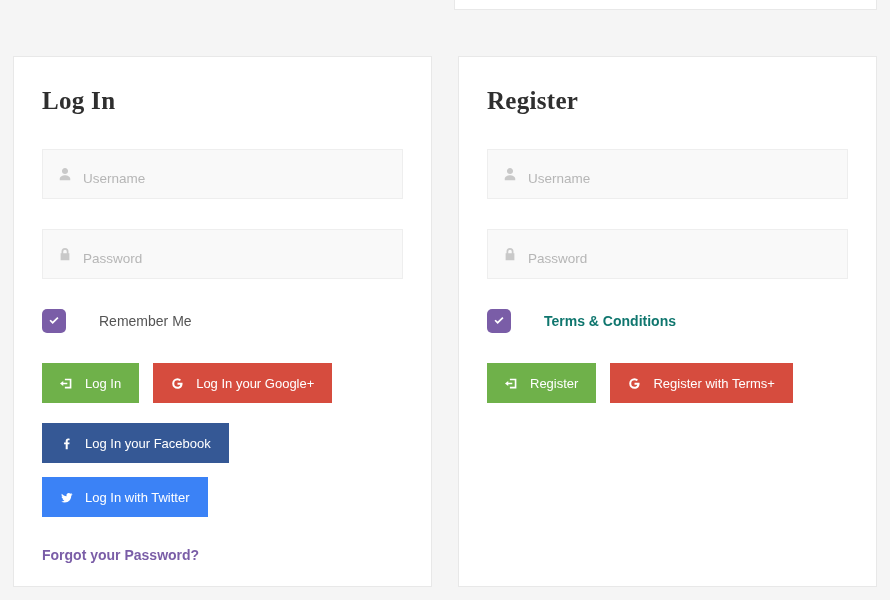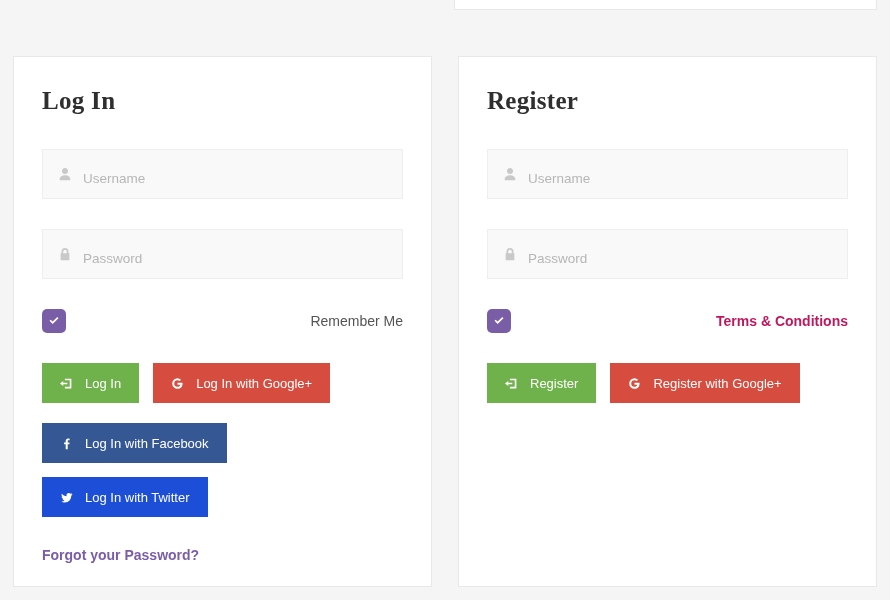--- a/index.html
+++ b/index.html
@@ -49,23 +49,22 @@
   background: #f9f9f9;
   padding: 8px 14px 0 40px;
   font-size: 13.5px;
   color: #555;
   outline: none;
 }
 .text-input::placeholder { color: #b6b6b6; }
 .check-row {
   display: flex;
   align-items: center;
-  gap: 26px;
+  gap: 33px;
   margin: 10px 0 30px 0;
-  justify-content: space-between;
 }
 .checkbox {
   width: 24px;
   height: 24px;
   border-radius: 5px;
   background: #7a5da7;
   display: flex;
   align-items: center;
   justify-content: center;
   cursor: pointer;
@@ -90,21 +89,21 @@
   display: inline-flex;
   align-items: center;
   gap: 12px;
   cursor: pointer;
   font-family: inherit;
 }
 .btn svg { width: 13px; height: 13px; fill: #fff; }
 .btn-green  { background: #6fb14a; }
 .btn-red    { background: #d64c3e; }
 .btn-blue   { background: #355895; }
-.btn-cyan   { background: #1d4ed8; }
+.btn-cyan   { background: #3b82f6; }
 .forgot {
   font-size: 14px;
   color: #7a5da7;
   font-weight: 600;
   cursor: pointer;
   display: inline-block;
   margin-top: 10px;
   text-align: center;
 }
 .top-stub {
@@ -156,30 +155,30 @@
       <button class="btn btn-green">
         <svg viewBox="0 0 16 16">
             <path d="M6 2v2h6v8H6v2h8V2H6zM0 8l4 3V9h5V7H4V5L0 8z"></path>
           </svg>
         <span>Log In</span>
       </button>
       <button class="btn btn-red">
         <svg viewBox="0 0 16 16">
             <path d="M8 7v2.4h3.4C11 11 9.7 12 8 12a4 4 0 1 1 0-8c1.1 0 2 .4 2.7 1l1.7-1.7A6.5 6.5 0 0 0 8 1.5 6.5 6.5 0 1 0 8 14.5c3.7 0 6.2-2.6 6.2-6.3 0-.4 0-.8-.1-1.2H8z"></path>
           </svg>
-        <span>Log In with Google+</span>
+        <span>Log In your Google+</span>
       </button>
     </div>
 
     <div class="btn-row">
       <button class="btn btn-blue">
         <svg viewBox="0 0 16 16">
             <path d="M9.5 15V9h2l.3-2.3H9.5V5.2c0-.7.2-1.1 1.1-1.1h1.2V2c-.2 0-1-.1-1.8-.1-1.8 0-3 1.1-3 3.1v1.7H5V9h2v6h2.5z"></path>
           </svg>
-        <span>Log In with Facebook</span>
+        <span>Log In your Facebook</span>
       </button>
       <button class="btn btn-cyan">
         <svg viewBox="0 0 16 16">
             <path d="M15 3.6c-.5.2-1 .4-1.6.5.6-.3 1-.9 1.2-1.5-.5.3-1.1.6-1.8.7A2.8 2.8 0 0 0 8 5.8c0 .2 0 .4.1.6C5.8 6.3 3.7 5.2 2.3 3.4c-.2.4-.4.9-.4 1.4 0 1 .5 1.8 1.3 2.3-.5 0-.9-.1-1.3-.4v.1c0 1.4 1 2.5 2.3 2.8-.2.1-.5.1-.8.1l-.5-.1c.4 1.1 1.4 1.9 2.6 2-1 .8-2.2 1.2-3.5 1.2H1.5c1.2.8 2.7 1.3 4.3 1.3 5.2 0 8-4.3 8-8v-.4c.6-.4 1-.9 1.4-1.5z"></path>
           </svg>
         <span>Log In with Twitter</span>
       </button>
     </div>
 
     <a class="forgot">Forgot your Password?</a>
@@ -203,32 +202,32 @@
       <input class="text-input" type="password" placeholder="Password" style="">
     </div>
 
 
     <div class="check-row">
       <div class="checkbox">
         <svg viewBox="0 0 16 16">
             <path d="M6.2 12 2 7.8l1.6-1.6 2.6 2.6L12.4 2.6 14 4.2z"></path>
           </svg>
       </div>
-      <span class="check-label" style="font-weight:600;color:#be185d">Terms &amp; Conditions</span>
+      <span class="check-label" style="font-weight:600;color:#0f766e">Terms &amp; Conditions</span>
     </div>
 
     <div class="btn-row">
       <button class="btn btn-green">
         <svg viewBox="0 0 16 16">
             <path d="M6 2v2h6v8H6v2h8V2H6zM0 8l4 3V9h5V7H4V5L0 8z"></path>
           </svg>
         <span>Register</span>
       </button>
       <button class="btn btn-red">
         <svg viewBox="0 0 16 16">
             <path d="M8 7v2.4h3.4C11 11 9.7 12 8 12a4 4 0 1 1 0-8c1.1 0 2 .4 2.7 1l1.7-1.7A6.5 6.5 0 0 0 8 1.5 6.5 6.5 0 1 0 8 14.5c3.7 0 6.2-2.6 6.2-6.3 0-.4 0-.8-.1-1.2H8z"></path>
           </svg>
-        <span>Register with Google+</span>
+        <span>Register with Terms+</span>
       </button>
     </div>
   </div>
 
 </div>
 
 </body></html>

